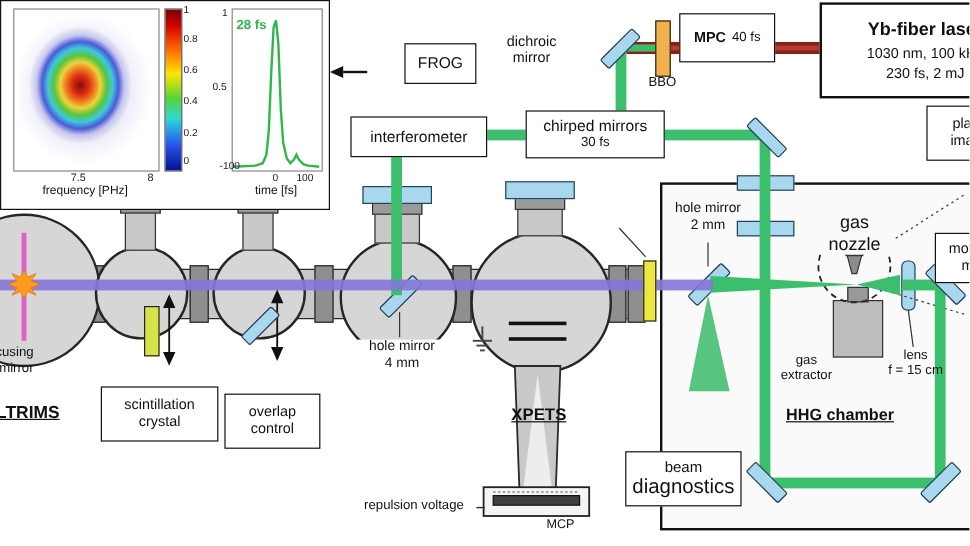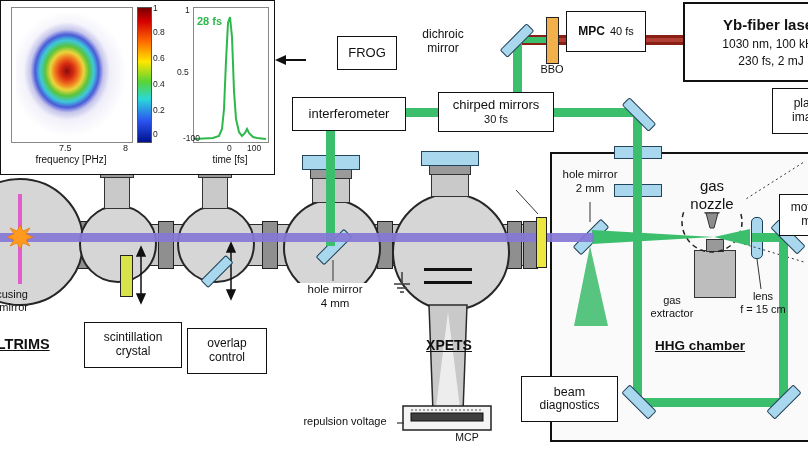--- a/index.html
+++ b/index.html
@@ -196,21 +196,21 @@
     <div>extractor</div>
   </div>
 
   <div class="lbl" style="left:733px;top:290px;width:60px;font-size:11px;">
     <div>lens</div>
     <div>f = 15 cm</div>
   </div>
 
   <div class="whitebox" style="left:521px;top:344px;width:95px;height:44px;margin-top:32px;">
     <div style="font-size:12.5px;">beam</div>
-    <div style="font-size:12px;">diagnostics</div>
+    <div style="font-size:17px;">diagnostics</div>
   </div>
 
   <div class="lbl" style="left:298px;top:283px;width:74px;font-size:11.5px;background:#fff;">
     <div>hole mirror</div>
     <div>4 mm</div>
   </div>
 
   <div class="whitebox" style="left:84px;top:322px;width:96px;height:44px;">
     <div style="font-size:12px;">scintillation</div>
     <div style="font-size:12px;">crystal</div>

